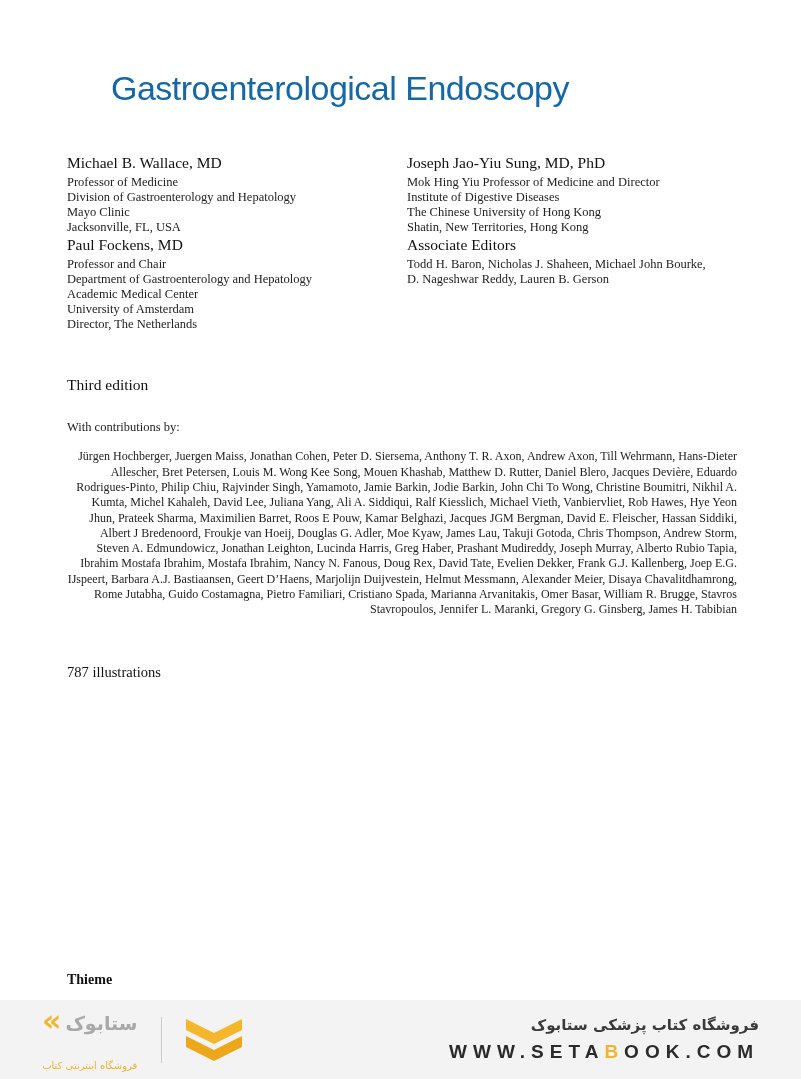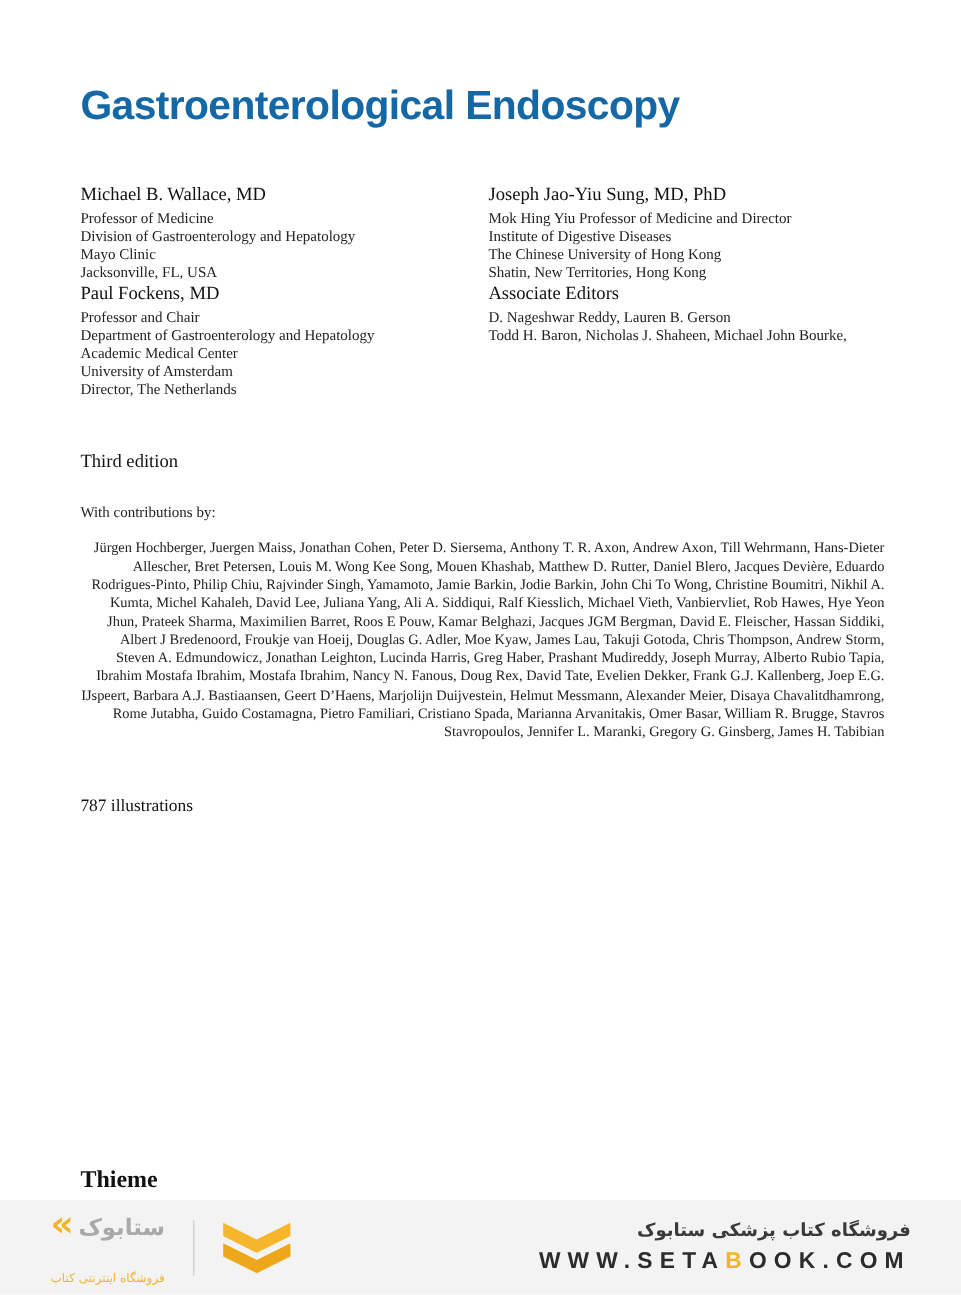--- a/index.html
+++ b/index.html
@@ -16,25 +16,26 @@
   }
   .content {
     position: absolute;
     left: 67px;
     right: 64px;
     top: 0;
   }
   .title {
     margin-top: 70px;
     font-family: "Liberation Sans", sans-serif;
-    font-weight: bold;
+    font-weight: normal;
     font-size: 34px;
     letter-spacing: -0.5px;
     color: #1568a6;
     line-height: 1.1;
+    margin-left: 44px;
   }
   .authors-grid {
     margin-top: 46px;
     display: grid;
     grid-template-columns: 340px 1fr;
   }
   .author-name {
     font-size: 15.5px;
     line-height: 19px;
     margin-bottom: 3px;
@@ -64,21 +65,21 @@
   }
   .illustrations {
     margin-top: 46px;
     font-size: 14.5px;
     color: #111;
   }
   .publisher {
     position: absolute;
     left: 67px;
     top: 972px;
-    font-size: 20px;
+    font-size: 14px;
     font-weight: 600;
     color: #111;
   }
   .footer {
     position: absolute;
     left: 0;
     right: 0;
     bottom: 0;
     height: 79px;
     background: #f3f3f3;
@@ -178,22 +179,22 @@
         <div class="author-name">Paul Fockens, MD</div>
         <div class="author-line">Professor and Chair</div>
         <div class="author-line">Department of Gastroenterology and Hepatology</div>
         <div class="author-line">Academic Medical Center</div>
         <div class="author-line">University of Amsterdam</div>
         <div class="author-line">Director, The Netherlands</div>
       </div>
 
       <div class="author">
         <div class="author-name">Associate Editors</div>
+        <div class="author-line">Todd H. Baron, Nicholas J. Shaheen, Michael John Bourke,</div>
         <div class="author-line">D. Nageshwar Reddy, Lauren B. Gerson</div>
-        <div class="author-line">Todd H. Baron, Nicholas J. Shaheen, Michael John Bourke,</div>
       </div>
 
     </div>
 
     <div class="edition">Third edition</div>
 
     <div class="contrib-label">With contributions by:</div>
 
     <p class="contributors">Jürgen Hochberger, Juergen Maiss, Jonathan Cohen, Peter D. Siersema, Anthony T. R. Axon, Andrew Axon, Till Wehrmann, Hans-Dieter Allescher, Bret Petersen, Louis M. Wong Kee Song, Mouen Khashab, Matthew D. Rutter, Daniel Blero, Jacques Devière, Eduardo Rodrigues-Pinto, Philip Chiu, Rajvinder Singh, Yamamoto, Jamie Barkin, Jodie Barkin, John Chi To Wong, Christine Boumitri, Nikhil A. Kumta, Michel Kahaleh, David Lee, Juliana Yang, Ali A. Siddiqui, Ralf Kiesslich, Michael Vieth, Vanbiervliet, Rob Hawes, Hye Yeon Jhun, Prateek Sharma, Maximilien Barret, Roos E Pouw, Kamar Belghazi, Jacques JGM Bergman, David E. Fleischer, Hassan Siddiki, Albert J Bredenoord, Froukje van Hoeij, Douglas G. Adler, Moe Kyaw, James Lau, Takuji Gotoda, Chris Thompson, Andrew Storm, Steven A. Edmundowicz, Jonathan Leighton, Lucinda Harris, Greg Haber, Prashant Mudireddy, Joseph Murray, Alberto Rubio Tapia, Ibrahim Mostafa Ibrahim, Mostafa Ibrahim, Nancy N. Fanous, Doug Rex, David Tate, Evelien Dekker, Frank G.J. Kallenberg, Joep E.G. IJspeert, Barbara A.J. Bastiaansen, Geert D’Haens, Marjolijn Duijvestein, Helmut Messmann, Alexander Meier, Disaya Chavalitdhamrong, Rome Jutabha, Guido Costamagna, Pietro Familiari, Cristiano Spada, Marianna Arvanitakis, Omer Basar, William R. Brugge, Stavros Stavropoulos, Jennifer L. Maranki, Gregory G. Ginsberg, James H. Tabibian</p>
 

